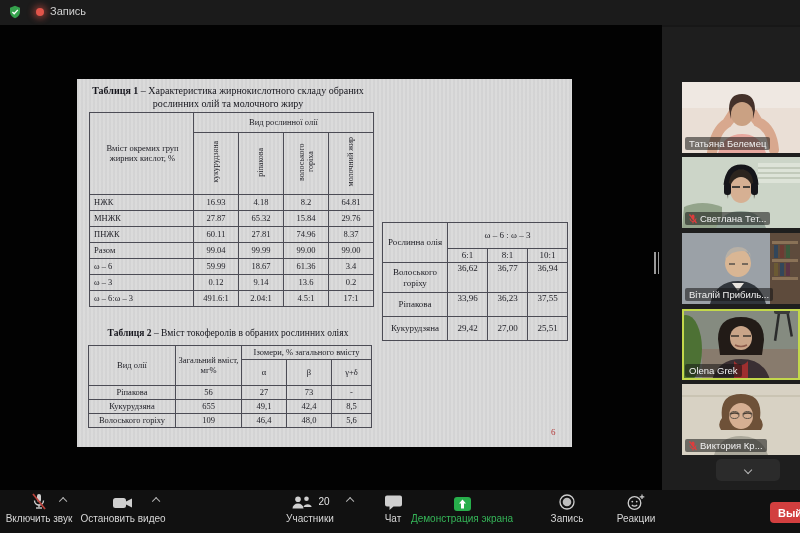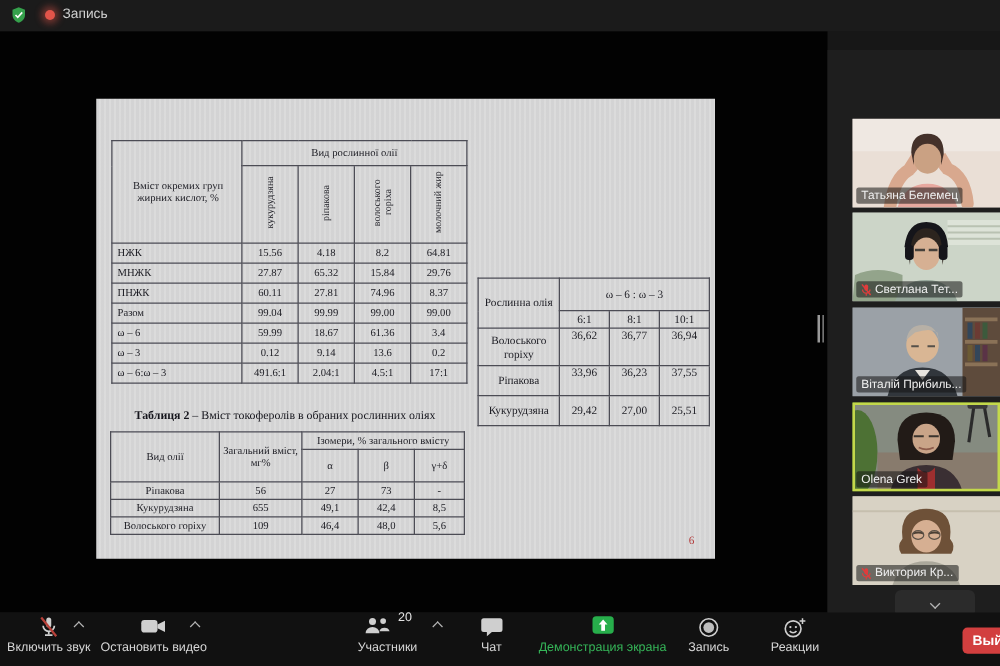--- a/index.html
+++ b/index.html
@@ -29,40 +29,40 @@
   table.t td.lbl{text-align:left;padding-left:4px;}
   .vert{writing-mode:vertical-rl;transform:rotate(180deg);display:inline-block;
         max-height:56px;line-height:1.15;font-size:8px;}
   .pagenum{color:#b33a3a;font-size:9px;font-family:"Liberation Serif",serif;}
 
   
   .divider-handle{position:absolute;left:654px;top:252px;width:7px;height:22px;cursor:col-resize;}
   .divider-handle i{display:inline-block;width:1.5px;height:22px;background:#9a9a9a;margin-right:2px;}
 
   
-  .sidebar{position:absolute;left:662px;top:40px;width:138px;height:465px;background:#1e1e1e;}
+  .sidebar{position:absolute;left:662px;top:27px;width:138px;height:465px;background:#1e1e1e;}
   .thumb{position:absolute;left:20px;width:118px;height:71px;background:#777;overflow:hidden;cursor:pointer;}
   .thumb svg{display:block;}
   .thumb.active{outline:2px solid #c3d84b;outline-offset:-2px;}
   .name-tag{position:absolute;left:3px;bottom:3px;display:flex;align-items:center;gap:3px;
             background:rgba(20,20,20,.55);color:#f0f0f0;font-size:9.5px;line-height:13px;
             padding:0 4px;border-radius:2px;white-space:nowrap;max-width:108px;overflow:hidden;}
   .collapse-btn{position:absolute;left:54px;top:432px;width:64px;height:22px;background:#2b2b2b;
                 border-radius:5px;display:flex;align-items:center;justify-content:center;cursor:pointer;}
 
   
   .chev{display:inline-block;border:solid #b5b5b5;border-width:0 1.6px 1.6px 0;padding:2.6px;}
   .chev.up{transform:rotate(-135deg);}
   .chev.down{transform:rotate(45deg);}
 
   
   .toolbar{position:absolute;left:0;top:490px;width:800px;height:43px;background:#111111;}
   .tb-item{position:absolute;top:3px;display:flex;flex-direction:column;align-items:center;
            gap:2px;cursor:pointer;}
-  .tb-item .icon-row{height:18px;display:flex;align-items:flex-start;gap:4px;}
+  .tb-item .icon-row{height:18px;display:flex;align-items:flex-end;gap:4px;}
   .tb-label{color:#d6d6d6;font-size:10px;white-space:nowrap;}
   .tb-label.green{color:#35b558;}
   .tb-count{color:#e3e3e3;font-size:10px;position:relative;top:-4px;}
   .tb-chev{position:relative;top:-2px;}
   .share-ico{width:17px;height:14px;background:#27ae4b;border-radius:3px;display:flex;
              align-items:center;justify-content:center;}
   .leave-btn{position:absolute;left:770px;top:12px;width:60px;height:21px;background:#d23f3f;
              border:none;border-radius:4px;color:#fff;font-size:11px;font-weight:bold;
              text-align:left;padding:0 0 0 8px;cursor:pointer;font-family:"Liberation Sans",sans-serif;}
 </style>
@@ -78,20 +78,23 @@
         <path d="M4.4 7 L6.2 8.8 L9.8 4.9" stroke="#fff" stroke-width="1.3" fill="none"></path>
       </svg>
     </span>
     <span class="rec-dot"></span>
     <span class="rec-label">Запись</span>
   </div>
 
   <div class="share-area">
     <div class="slide">
 
+      <div class="abs t-title" style="left:8px;top:6px;width:286px;">
+        <b>Таблиця 1</b><span> – Характеристика жирнокислотного складу обраних рослинних олій та молочного жиру</span>
+      </div>
 
       <table class="t abs" style="left:12px;top:33px;width:284px;">
         <colgroup>
             <col style="width:104px">
             <col style="width:45px">
             <col style="width:45px">
             <col style="width:45px">
             <col style="width:45px">
           </colgroup>
         <tbody>
@@ -100,21 +103,21 @@
           <td colspan="4">Вид рослинної олії</td>
         </tr>
         <tr style="height:62px">
           <td><span class="vert">кукурудзяна</span></td>
           <td><span class="vert">ріпакова</span></td>
           <td><span class="vert">волоського горіха</span></td>
           <td><span class="vert">молочний жир</span></td>
         </tr>
         <tr style="height:16px">
               <td class="lbl">НЖК</td>
-              <td>15.56</td>
+              <td>16.93</td>
               <td>4.18</td>
               <td>8.2</td>
               <td>64.81</td>
             </tr>
         <tr style="height:16px">
               <td class="lbl">МНЖК</td>
               <td>27.87</td>
               <td>65.32</td>
               <td>15.84</td>
               <td>29.76</td>
@@ -405,21 +408,21 @@
 
     <div class="tb-item" style="left:368px;width:50px;">
       <div class="icon-row">
         <svg width="19" height="17" viewBox="0 0 19 17">
           <path d="M3 1.5 h13 a2 2 0 0 1 2 2 v7 a2 2 0 0 1 -2 2 h-6.5 l-4 3.5 v-3.5 h-2.5 a2 2 0 0 1 -2 -2 v-7 a2 2 0 0 1 2 -2 z" fill="#cfcfcf"></path>
         </svg>
       </div>
       <span class="tb-label">Чат</span>
     </div>
 
-    <div class="tb-item" style="left:420px;width:124px;">
+    <div class="tb-item" style="left:400px;width:124px;">
       <div class="icon-row">
         <span class="share-ico">
           <svg width="9" height="10" viewBox="0 0 9 10">
               <path d="M4.5 0.5 L8 4.5 H6 V9.5 H3 V4.5 H1 Z" fill="#ffffff"></path>
             </svg>
         </span>
       </div>
       <span class="tb-label green">Демонстрация экрана</span>
     </div>
 

